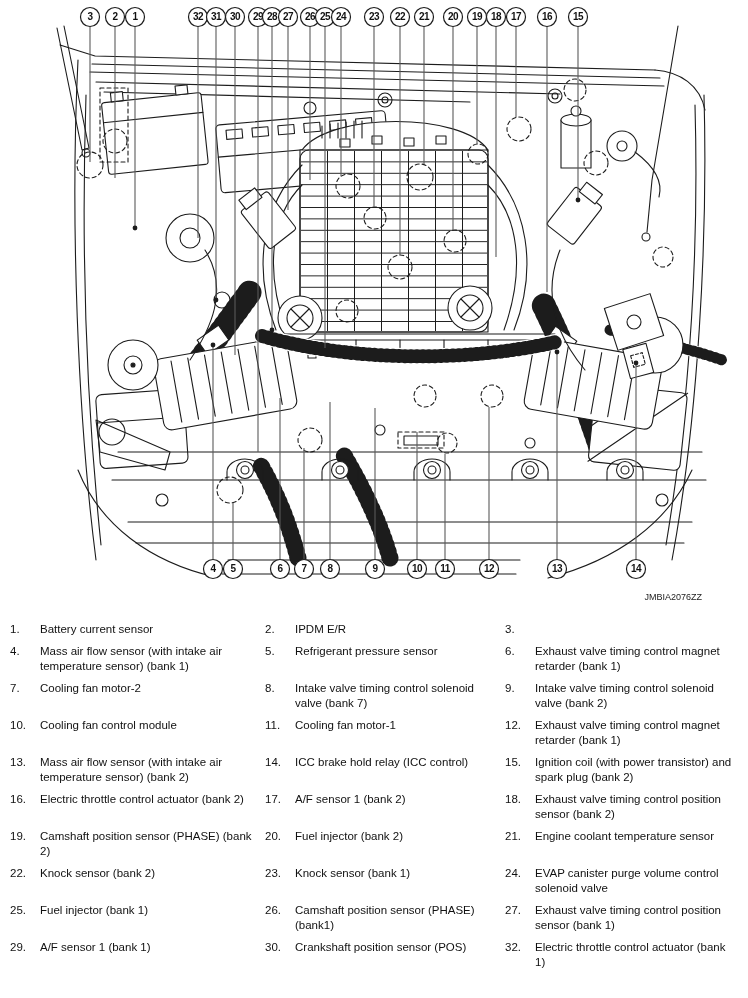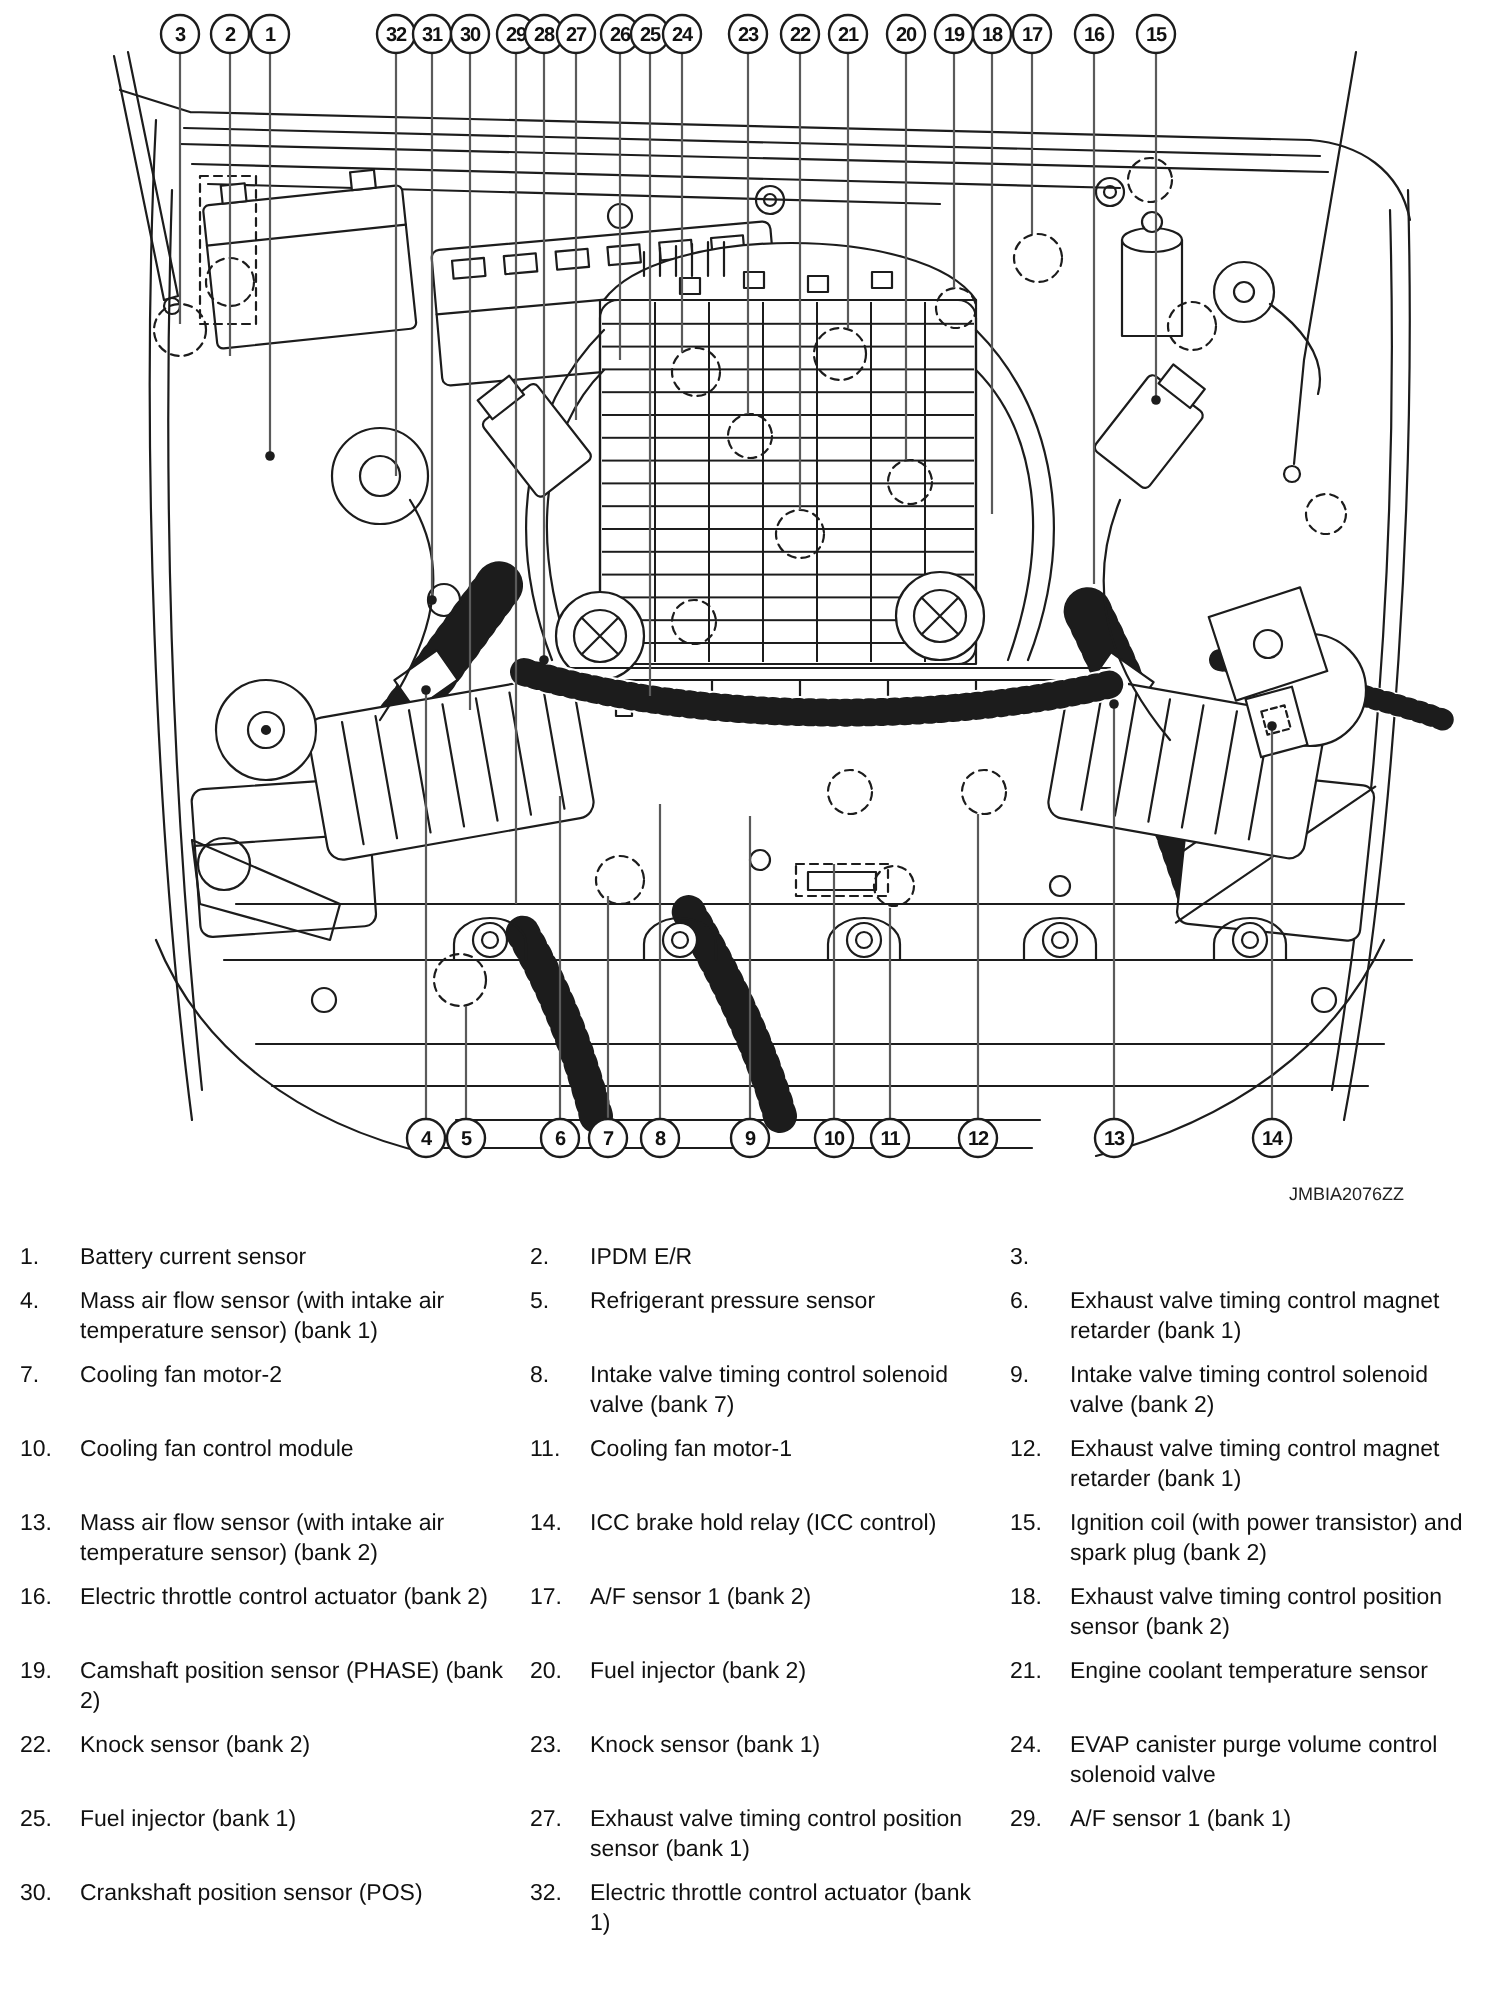--- a/index.html
+++ b/index.html
@@ -524,20 +524,24 @@
       </div>
       <div class="cell">
         <span class="num">24.</span>
         <span class="txt">EVAP canister purge volume control solenoid valve</span>
       </div>
       <div class="cell">
         <span class="num">25.</span>
         <span class="txt">Fuel injector (bank 1)</span>
       </div>
       <div class="cell">
+        <span class="num">26.</span>
+        <span class="txt">Camshaft position sensor (PHASE) (bank1)</span>
+      </div>
+      <div class="cell">
         <span class="num">27.</span>
         <span class="txt">Exhaust valve timing control position sensor (bank 1)</span>
       </div>
       <div class="cell">
         <span class="num">29.</span>
         <span class="txt">A/F sensor 1 (bank 1)</span>
       </div>
       <div class="cell">
         <span class="num">30.</span>
         <span class="txt">Crankshaft position sensor (POS)</span>

